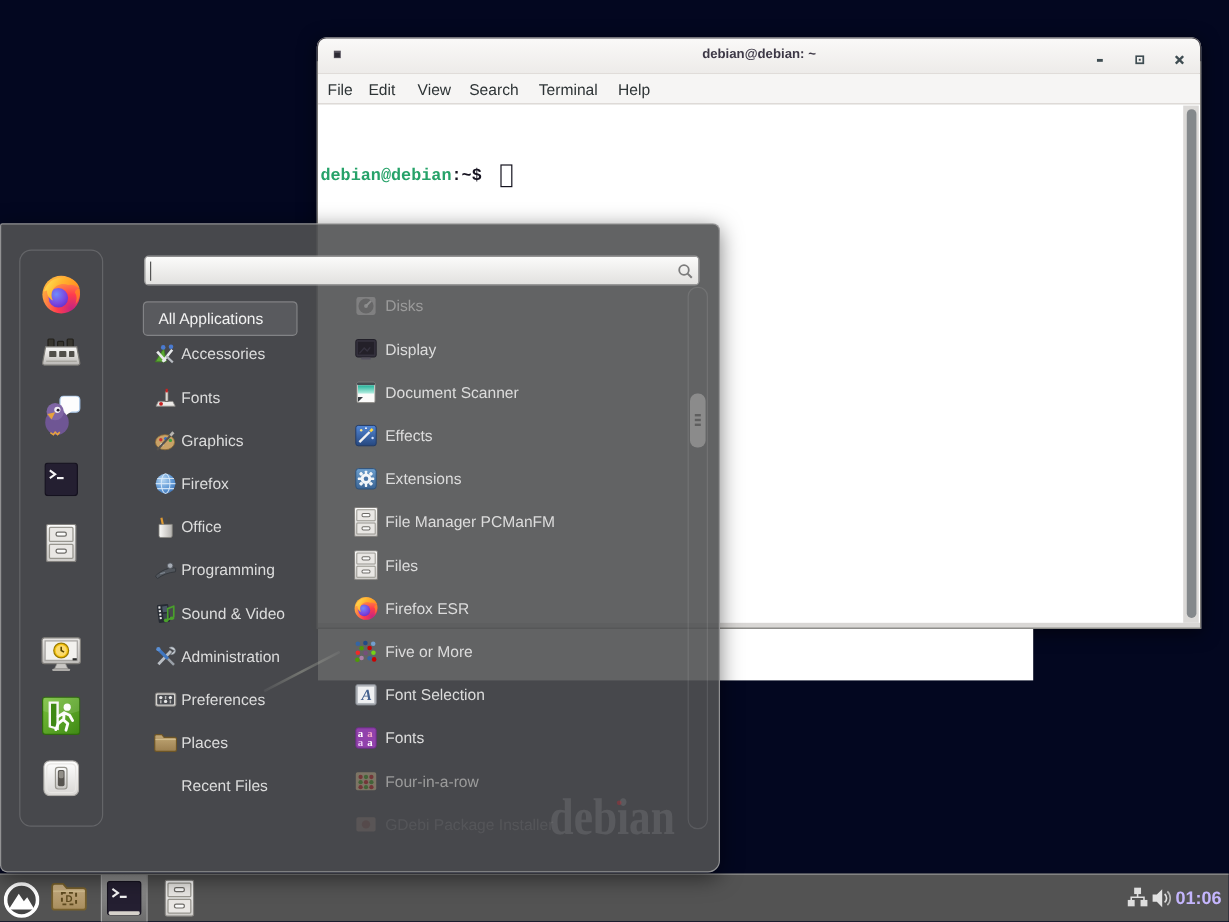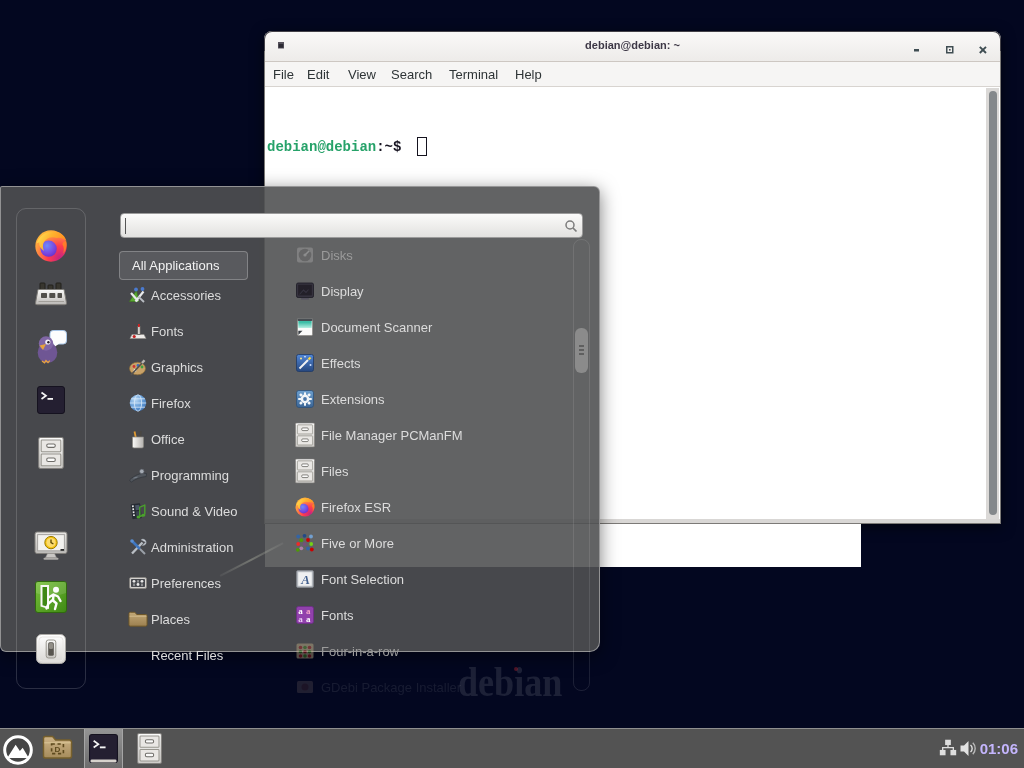--- a/index.html
+++ b/index.html
@@ -56,21 +56,21 @@
     left:1px; top:488px; width:735px; height:5px;
     background:#d9d7d5;
   }
   #tthumb {
     left:3px; top:3px; width:8px; height:424px;
     background:#84888b; border-radius:4px;
   }
 
   
   #menu {
-    left:0px; top:186px; width:600px; height:466px;
+    left:0px; top:186px; width:600px; height:541px;
     background:rgba(79,80,82,0.895);
     border:1px solid rgba(160,160,160,0.85);
     border-radius:2px 6px 10px 6px;
     box-shadow:0 4px 18px rgba(0,0,0,0.5);
     z-index:20;
   }
   #sidebox {
     left:15px; top:21px; width:70px; height:481px;
     border:1px solid rgba(255,255,255,0.16);
     border-radius:10px;

